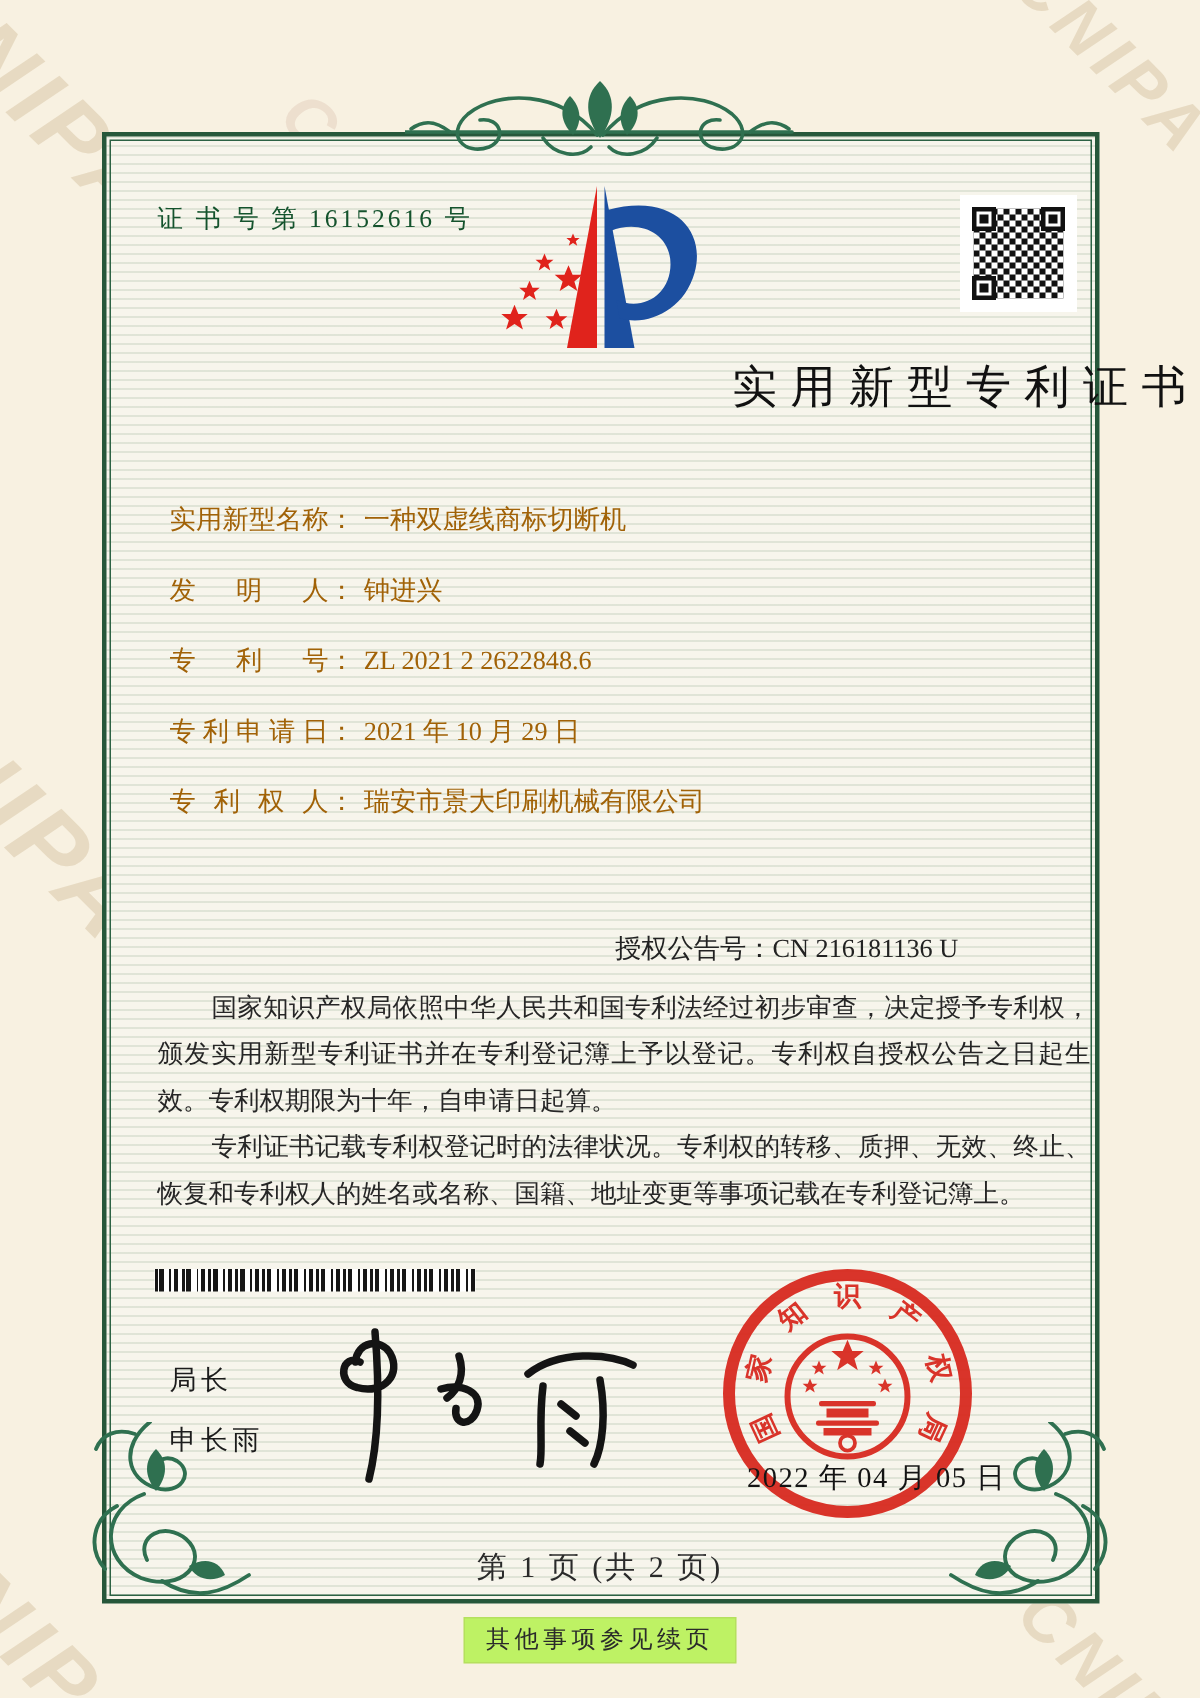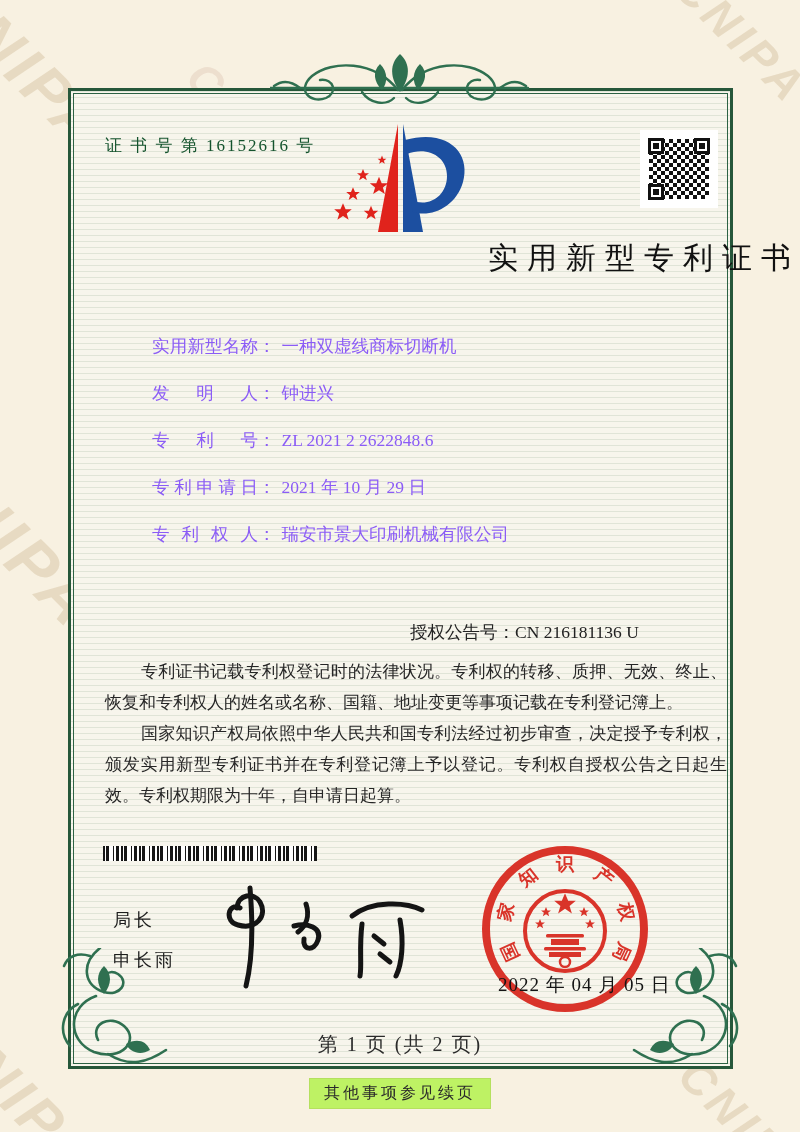--- a/index.html
+++ b/index.html
@@ -45,21 +45,21 @@
   .qr .eye{
     position:absolute;width:16px;height:16px;background:#fff;
     border:3px solid #111;box-sizing:border-box;
   }
   .qr .eye::after{content:"";position:absolute;inset:2px;background:#111;}
   .qr .eye.tl{left:-1px;top:-1px}.qr .eye.tr{right:-1px;top:-1px}.qr .eye.bl{left:-1px;bottom:-1px}
   .title{
     position:absolute;left:0;right:0;top:238px;text-align:right;
     font-size:30px;font-weight:400;letter-spacing:9px;text-indent:9px;color:#111;
   }
-  .fields{position:absolute;left:113px;top:333px;font-size:17.5px;color:#8b5cf6;margin-left:39px;}
+  .fields{position:absolute;left:113px;top:333px;font-size:17.5px;color:#a16207;}
   .frow{height:47px;line-height:27px;white-space:nowrap;}
   .f-label{
     display:inline-block;width:106px;
     text-align:justify;text-align-last:justify;-moz-text-align-last:justify;
     vertical-align:top;
   }
   .f-colon{display:inline-block;margin-right:6px;}
   .grant-row{position:absolute;left:113px;top:620px;font-size:17.5px;white-space:nowrap;color:#222;}
   .grant-no{position:absolute;left:297px;top:0;}
   .paras{
@@ -199,22 +199,22 @@
   <div class="frow">
     <span class="f-label">专利权人</span><span class="f-colon">：</span><span>瑞安市景大印刷机械有限公司</span>
   </div>
 </div>
 
 <div class="grant-row">
   <span class="grant-no"><span>授权公告号</span><span>：</span><span>CN 216181136 U</span></span>
 </div>
 
 <div class="paras">
+  <p>国家知识产权局依照中华人民共和国专利法经过初步审查，决定授予专利权，颁发实用新型专利证书并在专利登记簿上予以登记。专利权自授权公告之日起生效。专利权期限为十年，自申请日起算。</p>
   <p>专利证书记载专利权登记时的法律状况。专利权的转移、质押、无效、终止、恢复和专利权人的姓名或名称、国籍、地址变更等事项记载在专利登记簿上。</p>
-  <p>国家知识产权局依照中华人民共和国专利法经过初步审查，决定授予专利权，颁发实用新型专利证书并在专利登记簿上予以登记。专利权自授权公告之日起生效。专利权期限为十年，自申请日起算。</p>
 </div>
 
 <div class="barcode"></div>
 
 <div class="director">
   <div>局长</div>
   <div>申长雨</div>
 </div>
 
 <svg class="signature" viewBox="0 0 230 110">

